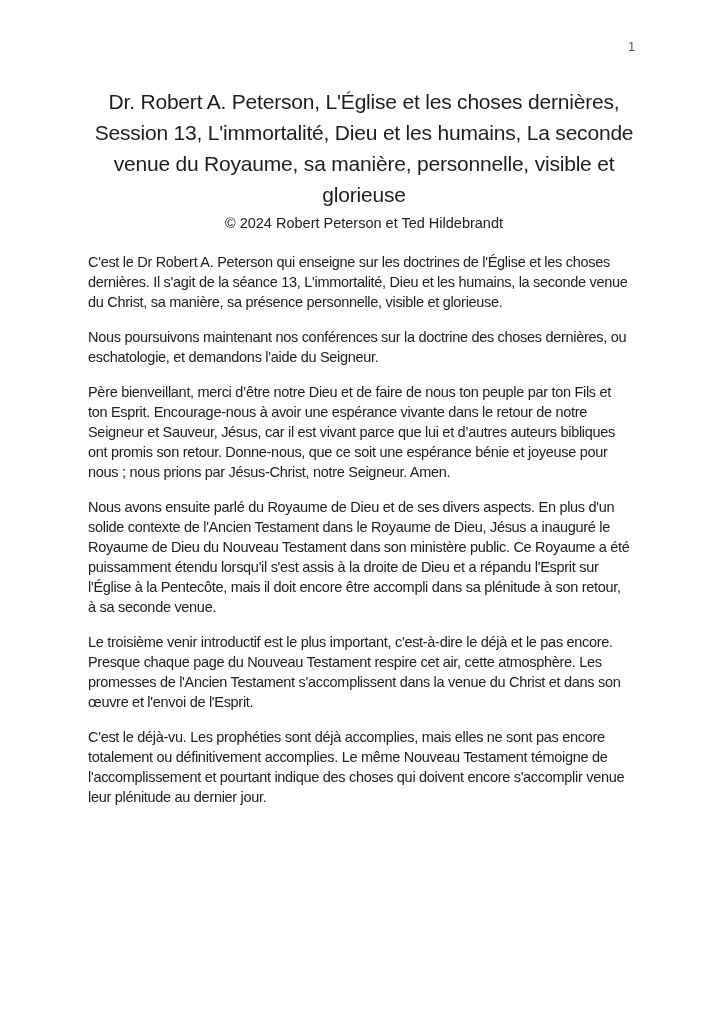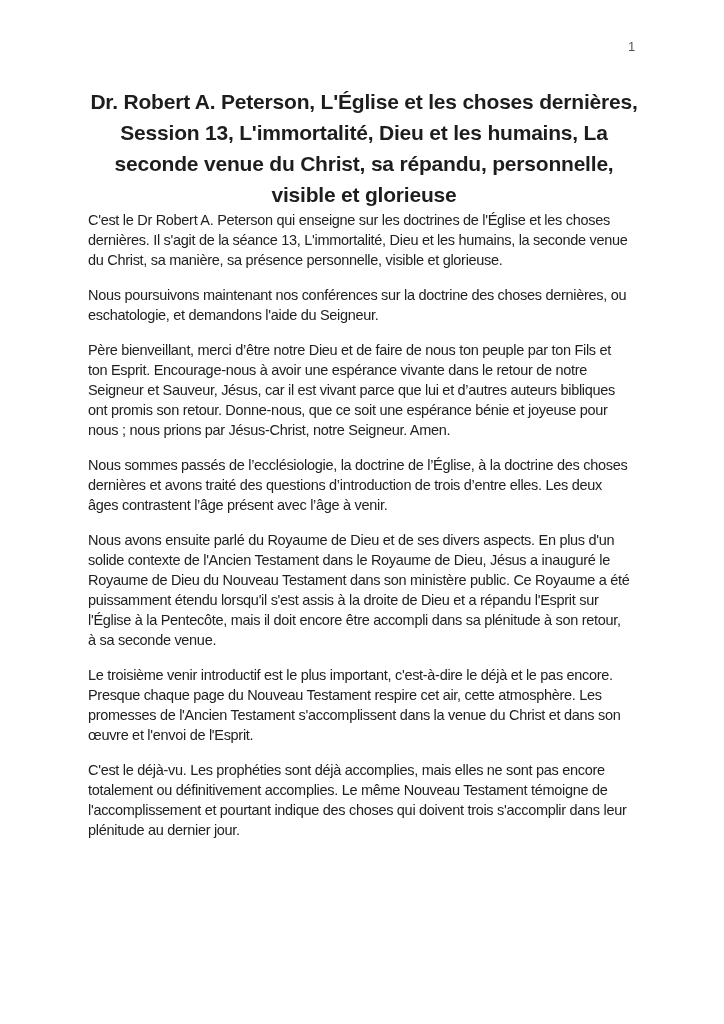--- a/index.html
+++ b/index.html
@@ -29,21 +29,21 @@
   .content {
     position: absolute;
     left: 88px;
     top: 86px;
     width: 552px;
   }
   h1.doc-title {
     margin: 0;
     font-size: 21px;
     line-height: 31px;
-    font-weight: 700;
+    font-weight: 400;
     text-align: center;
     letter-spacing: -0.2px;
     color: #1d1d1d;
   }
   .title-line { display: block; }
   .copyright {
     margin: 3px 0 19px 0;
     font-size: 14.5px;
     line-height: 20px;
     text-align: center;
@@ -64,32 +64,32 @@
 <body>
 
 <div class="page">
 
   <div class="page-number">1</div>
 
   <div class="content">
 
     <h1 class="doc-title">
       <span class="title-line">Dr. Robert A. Peterson, L'Église et les choses dernières,</span>
-      <span class="title-line">Session 13, L'immortalité, Dieu et les humains, La seconde venue du Christ, sa répandu, personnelle, visible et glorieuse</span>
+      <span class="title-line">Session 13, L'immortalité, Dieu et les humains, La seconde venue du Royaume, sa manière, personnelle, visible et glorieuse</span>
     </h1>
 
+    <div class="copyright">© 2024 Robert Peterson et Ted Hildebrandt</div>
 
     <p class="para">C'est le Dr Robert A. Peterson qui enseigne sur les doctrines de l'Église et les choses dernières. Il s'agit de la séance 13, L'immortalité, Dieu et les humains, la seconde venue du Christ, sa manière, sa présence personnelle, visible et glorieuse.</p>
 
     <p class="para">Nous poursuivons maintenant nos conférences sur la doctrine des choses dernières, ou eschatologie, et demandons l'aide du Seigneur.</p>
 
     <p class="para">Père bienveillant, merci d’être notre Dieu et de faire de nous ton peuple par ton Fils et ton Esprit. Encourage-nous à avoir une espérance vivante dans le retour de notre Seigneur et Sauveur, Jésus, car il est vivant parce que lui et d’autres auteurs bibliques ont promis son retour. Donne-nous, que ce soit une espérance bénie et joyeuse pour nous ; nous prions par Jésus-Christ, notre Seigneur. Amen.</p>
 
-    <p class="para">Nous sommes passés de l’ecclésiologie, la doctrine de l’Église, à la doctrine des choses dernières et avons traité des questions d’introduction de trois d’entre elles. Les deux âges contrastent l’âge présent avec l’âge à venir.</p>
 
     <p class="para">Nous avons ensuite parlé du Royaume de Dieu et de ses divers aspects. En plus d'un solide contexte de l'Ancien Testament dans le Royaume de Dieu, Jésus a inauguré le Royaume de Dieu du Nouveau Testament dans son ministère public. Ce Royaume a été puissamment étendu lorsqu'il s'est assis à la droite de Dieu et a répandu l'Esprit sur l'Église à la Pentecôte, mais il doit encore être accompli dans sa plénitude à son retour, à sa seconde venue.</p>
 
     <p class="para">Le troisième venir introductif est le plus important, c'est-à-dire le déjà et le pas encore. Presque chaque page du Nouveau Testament respire cet air, cette atmosphère. Les promesses de l'Ancien Testament s'accomplissent dans la venue du Christ et dans son œuvre et l'envoi de l'Esprit.</p>
 
-    <p class="para">C'est le déjà-vu. Les prophéties sont déjà accomplies, mais elles ne sont pas encore totalement ou définitivement accomplies. Le même Nouveau Testament témoigne de l'accomplissement et pourtant indique des choses qui doivent trois s'accomplir dans leur plénitude au dernier jour.</p>
+    <p class="para">C'est le déjà-vu. Les prophéties sont déjà accomplies, mais elles ne sont pas encore totalement ou définitivement accomplies. Le même Nouveau Testament témoigne de l'accomplissement et pourtant indique des choses qui doivent encore s'accomplir venue leur plénitude au dernier jour.</p>
 
   </div>
 </div>
 
 </body></html>

